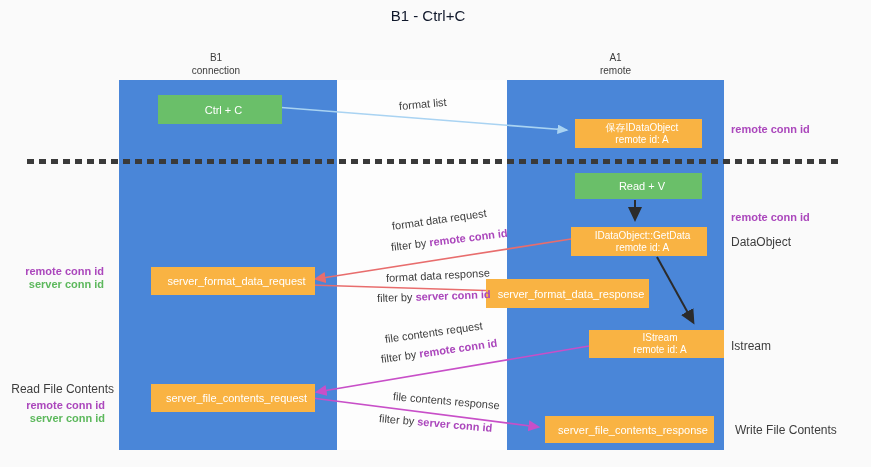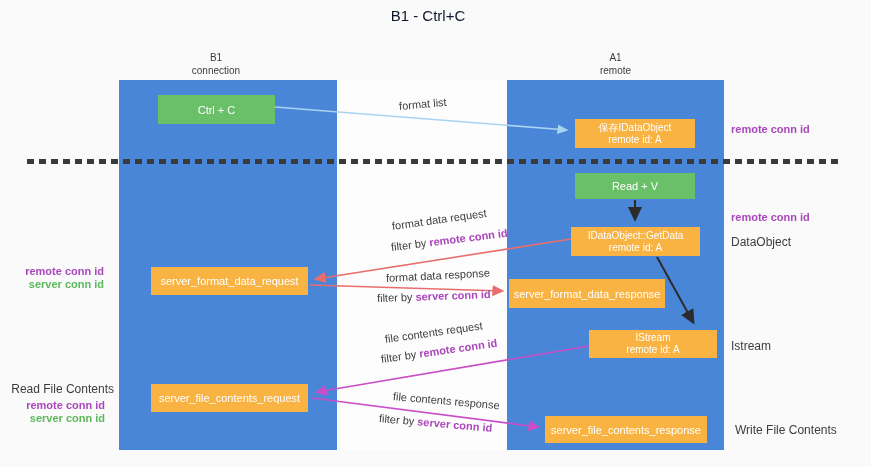--- a/index.html
+++ b/index.html
@@ -8,29 +8,29 @@
   .lane{position:absolute;background:#4a86d8;}
   #lane-left{left:119px;top:80px;width:218px;height:370px;}
   #lane-right{left:507px;top:80px;width:217px;height:370px;}
   .title{position:absolute;left:328px;top:6px;width:200px;text-align:center;font-size:15px;color:#0f172a;line-height:20px;}
   .lane-header{position:absolute;text-align:center;font-size:10px;color:#3d3d3d;line-height:13px;top:51px;}
   #hdr-left{left:107px;width:218px;}
   #hdr-right{left:507px;width:217px;}
   .divider{position:absolute;left:27px;top:159px;width:812px;height:5px;
     background:repeating-linear-gradient(90deg,#3a3a3a 0 7px,transparent 7px 12px);}
   .box{position:absolute;display:flex;flex-direction:column;align-items:center;justify-content:center;
-    color:#fff;text-align:center;white-space:nowrap;}
+    color:#fff;text-align:center;white-space:nowrap;padding-left:7px;}
   .green{background:#6abf69;}
   .orange{background:#f9b343;}
   #box-ctrl-c{left:158px;top:95px;width:117px;height:29px;font-size:11px;}
   #box-save{left:575px;top:119px;width:120px;height:29px;font-size:10px;line-height:12px;}
   #box-ctrl-v{left:575px;top:173px;width:120px;height:26px;font-size:11px;}
   #box-getdata{left:571px;top:227px;width:129px;height:29px;font-size:10px;line-height:12px;}
   #box-sfdreq{left:151px;top:267px;width:157px;height:28px;font-size:11px;}
-  #box-sfdres{left:509px;top:279px;width:156px;height:29px;font-size:11px;}
+  #box-sfdres{left:486px;top:279px;width:156px;height:29px;font-size:11px;}
   #box-istream{left:589px;top:330px;width:128px;height:28px;font-size:10px;line-height:12px;}
   #box-sfcreq{left:151px;top:384px;width:157px;height:28px;font-size:11px;}
   #box-sfcres{left:545px;top:416px;width:162px;height:27px;font-size:11px;}
   .slabel{position:absolute;font-size:11px;white-space:nowrap;color:#3d3d3d;}
   .purple{color:#ab47bc;font-weight:bold;}
   .greenlbl{color:#5cb85c;font-weight:bold;}
   #r-rcid1{left:731px;top:123px;}
   #r-rcid2{left:731px;top:211px;}
   #r-dataobject{left:731px;top:235px;font-size:12px;}
   #r-istream{left:731px;top:339px;font-size:12px;}

